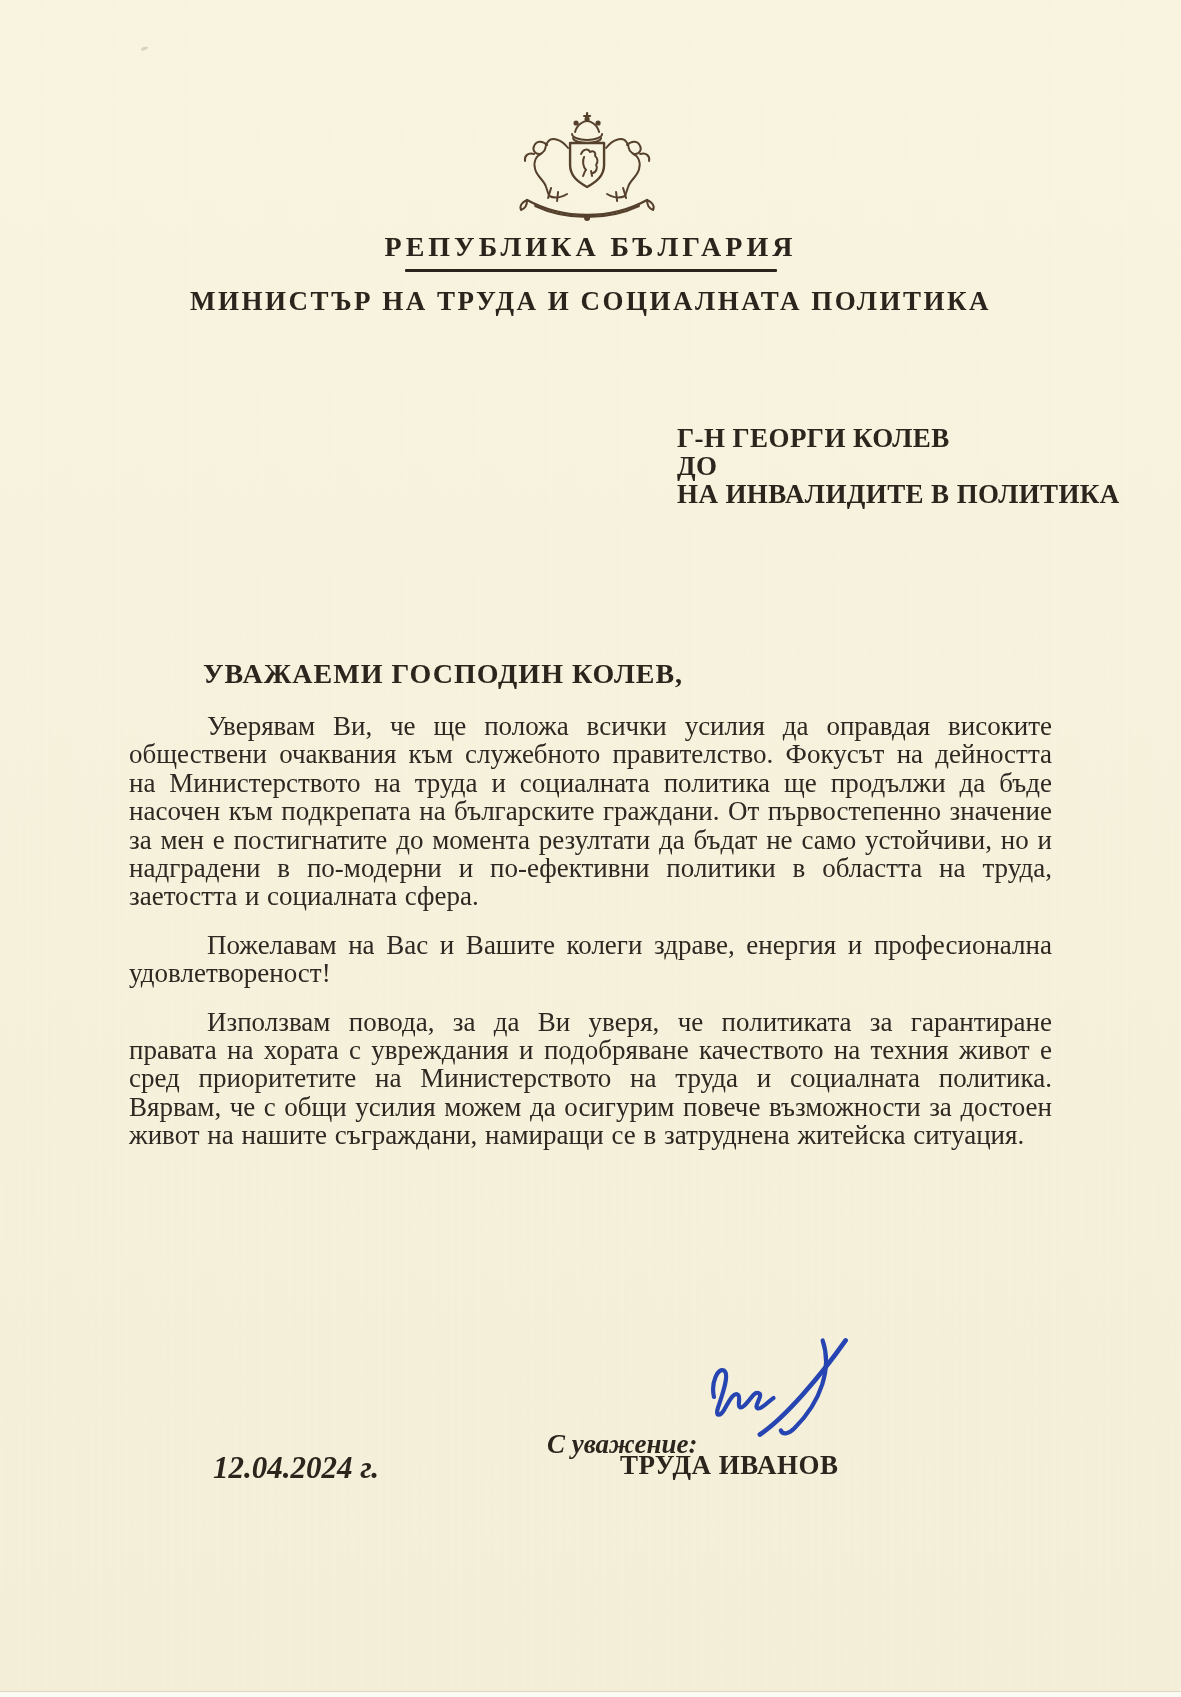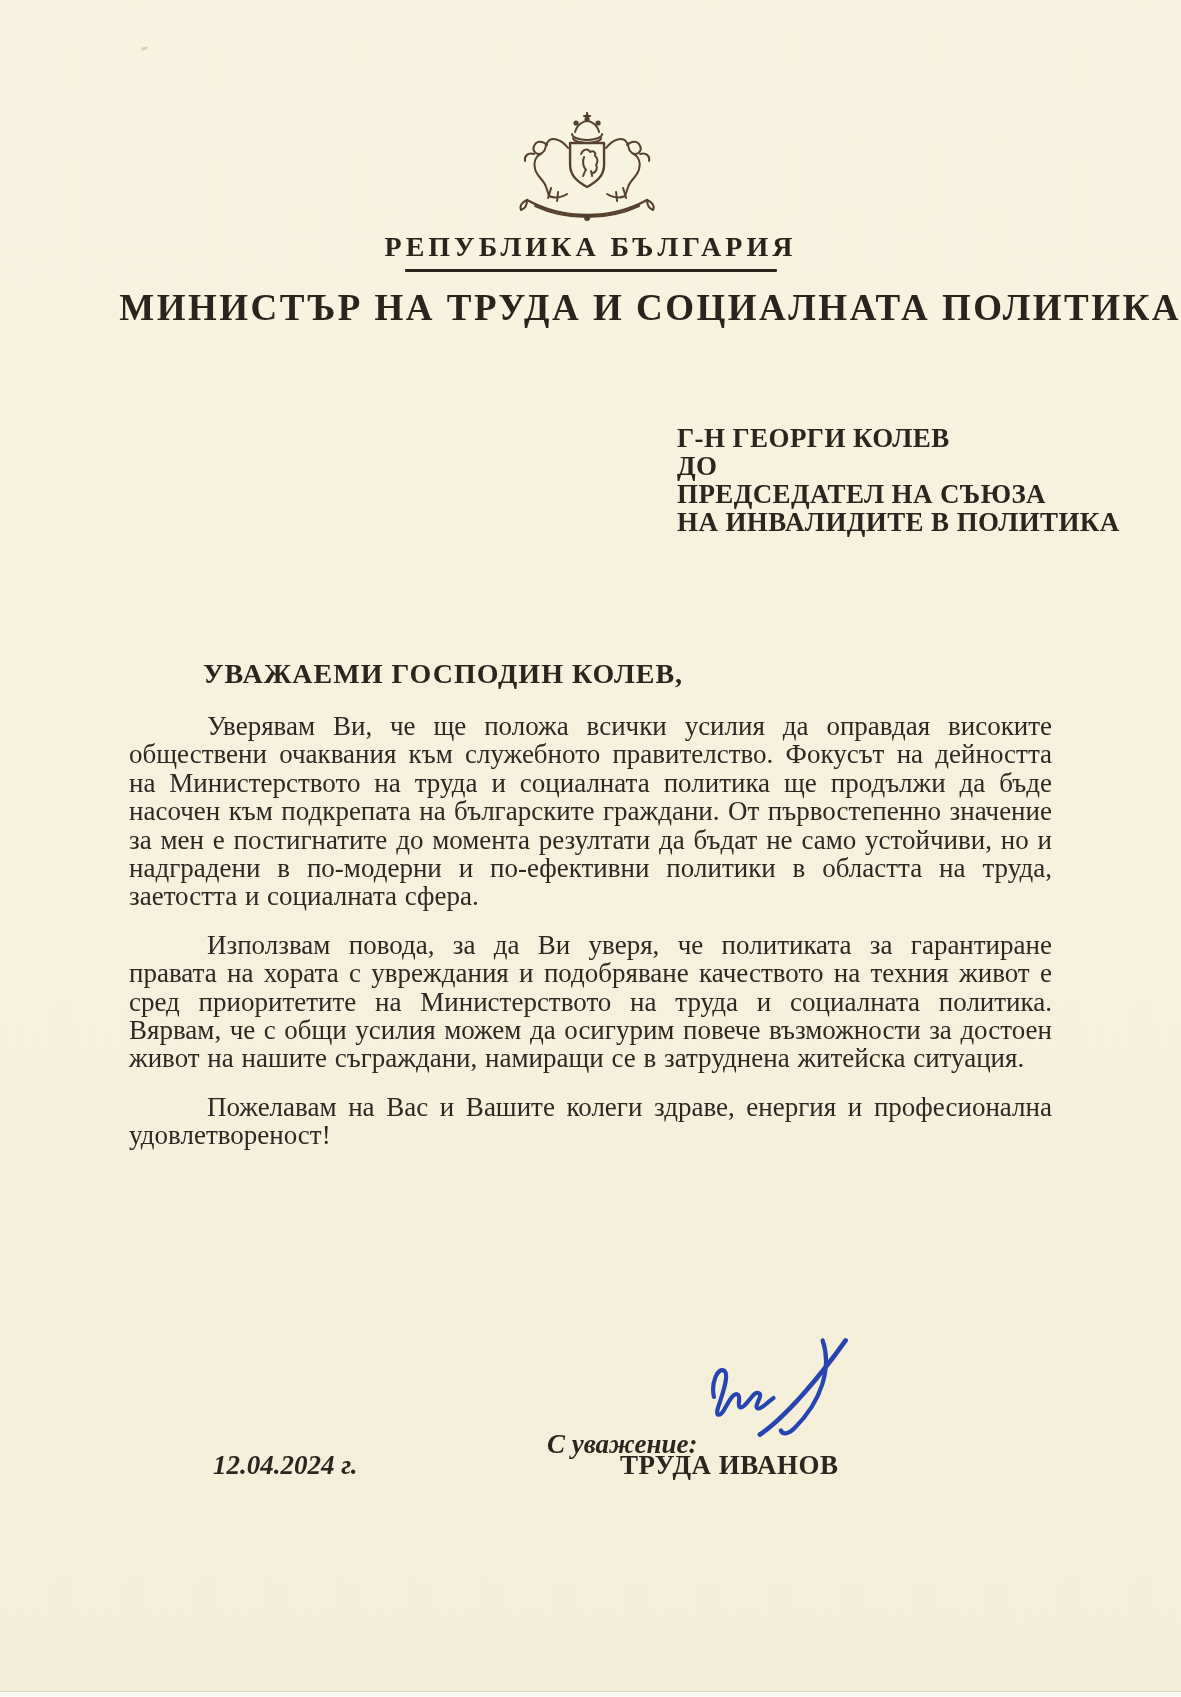--- a/index.html
+++ b/index.html
@@ -31,21 +31,21 @@
   .republic{
     position:absolute;top:231px;left:0;width:100%;
     font-size:28px;font-weight:bold;letter-spacing:4px;color:#2a241d;
   }
   .head-rule{
     position:absolute;top:269px;left:50%;transform:translateX(-50%);
     width:372px;height:3px;background:#2a241c;border-radius:1px;
   }
   .minister{
     position:absolute;top:286px;left:0;width:100%;
-    font-size:37px;font-weight:bold;letter-spacing:2.5px;color:#2a241d;text-align:right;
+    font-size:27px;font-weight:bold;letter-spacing:2.5px;color:#2a241d;
   }
   
   .addressee{
     position:absolute;top:424px;left:677px;
     font-size:27px;font-weight:bold;line-height:28px;letter-spacing:.4px;
     color:#2b251e;
   }
   
   .salutation{
     position:absolute;top:658px;left:203px;
@@ -59,21 +59,21 @@
   .body-text p{text-indent:78px;margin-bottom:20px;word-spacing:1px;}
   
   .closing{
     position:absolute;top:1392px;left:547px;
     font-size:27px;font-weight:bold;font-style:italic;color:#2b251e;margin-top:37px;
   }
   .signature{position:absolute;top:1330px;left:700px;width:170px;height:115px;}
   .signature svg{width:100%;height:100%;}
   .date{
     position:absolute;top:1450px;left:213px;
-    font-size:27px;font-weight:bold;font-style:italic;color:#2b251e;
+    font-size:31px;font-weight:bold;font-style:italic;color:#2b251e;
   }
   .name{
     position:absolute;top:1450px;left:620px;
     font-size:27px;font-weight:bold;letter-spacing:.5px;color:#2b251e;
   }
   
   .scan-edge{
     position:absolute;bottom:0;left:0;width:100%;height:6px;
     background:var(--edge);border-top:1px solid #dcd8c6;
   }
@@ -120,30 +120,29 @@
       </svg>
     </div>
     <div class="republic">РЕПУБЛИКА БЪЛГАРИЯ</div>
     <div class="head-rule"></div>
     <div class="minister">МИНИСТЪР НА ТРУДА И СОЦИАЛНАТА ПОЛИТИКА</div>
   </header>
 
   <div class="addressee">
     <div>Г-Н ГЕОРГИ КОЛЕВ</div>
     <div>ДО</div>
-    <div>ПРЕДСЕДАТЕЛ НА СЪЮЗА</div>
     <div>НА ИНВАЛИДИТЕ В ПОЛИТИКА</div>
   </div>
 
   <div class="salutation">УВАЖАЕМИ ГОСПОДИН КОЛЕВ,</div>
 
   <div class="body-text">
     <p>Уверявам Ви, че ще положа всички усилия да оправдая високите обществени очаквания към служебното правителство. Фокусът на дейността на Министерството на труда и социалната политика ще продължи да бъде насочен към подкрепата на българските граждани. От първостепенно значение за мен е постигнатите до момента резултати да бъдат не само устойчиви, но и надградени в по-модерни и по-ефективни политики в областта на труда, заетостта и социалната сфера.</p>
+    <p>Пожелавам на Вас и Вашите колеги здраве, енергия и професионална удовлетвореност!</p>
     <p>Използвам повода, за да Ви уверя, че политиката за гарантиране правата на хората с увреждания и подобряване качеството на техния живот е сред приоритетите на Министерството на труда и социалната политика. Вярвам, че с общи усилия можем да осигурим повече възможности за достоен живот на нашите съграждани, намиращи се в затруднена житейска ситуация.</p>
-    <p>Пожелавам на Вас и Вашите колеги здраве, енергия и професионална удовлетвореност!</p>
   </div>
 
   <div class="closing">С уважение:</div>
 
   <div class="signature">
     <svg viewBox="0 0 160 110" fill="none" stroke="#2645b2" stroke-width="4" stroke-linecap="round" stroke-linejoin="round">
       <path d="M12 64 c-3 -14 4 -29 10 -25 c5 4 -2 23 -6 35 c-3 9 2 9 6 2 c5 -9 9 -17 13 -14 c3 2 -1 11 2 12 c4 1 9 -8 13 -12 c3 -3 7 -2 6 2 c-2 6 -5 10 -2 11 c4 1 10 -7 15 -10"></path>
       <path d="M56 100 C 80 84 114 44 138 10" stroke-width="4.5"></path>
       <path d="M116 10 c9 26 -1 58 -27 84 c-5 5 -11 7 -13 2"></path>
     </svg>

